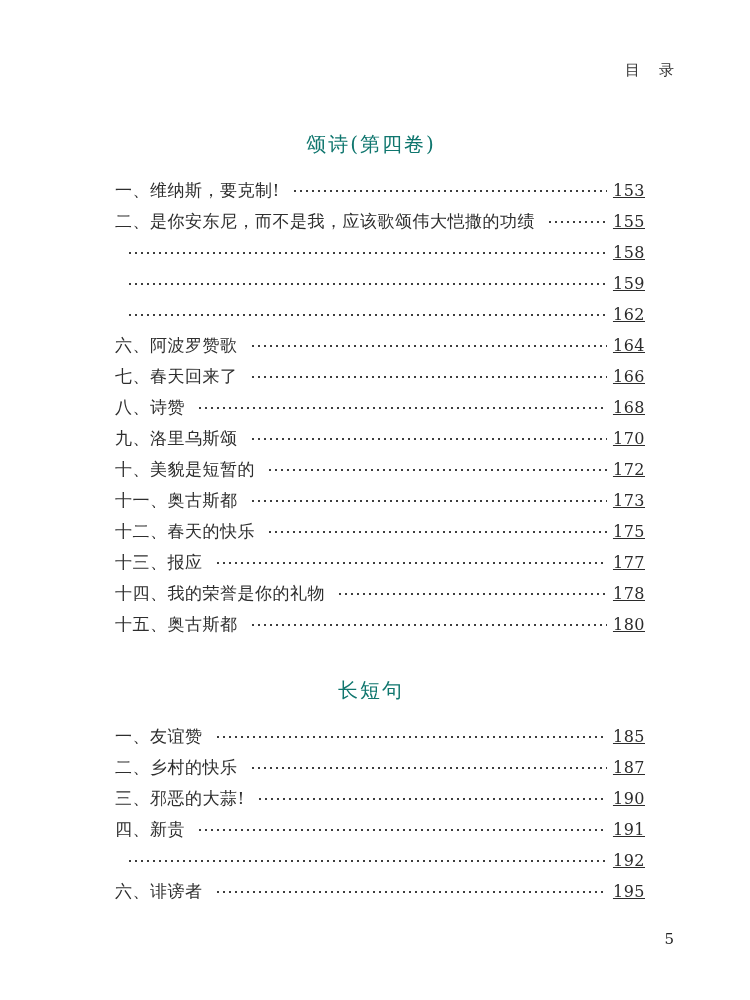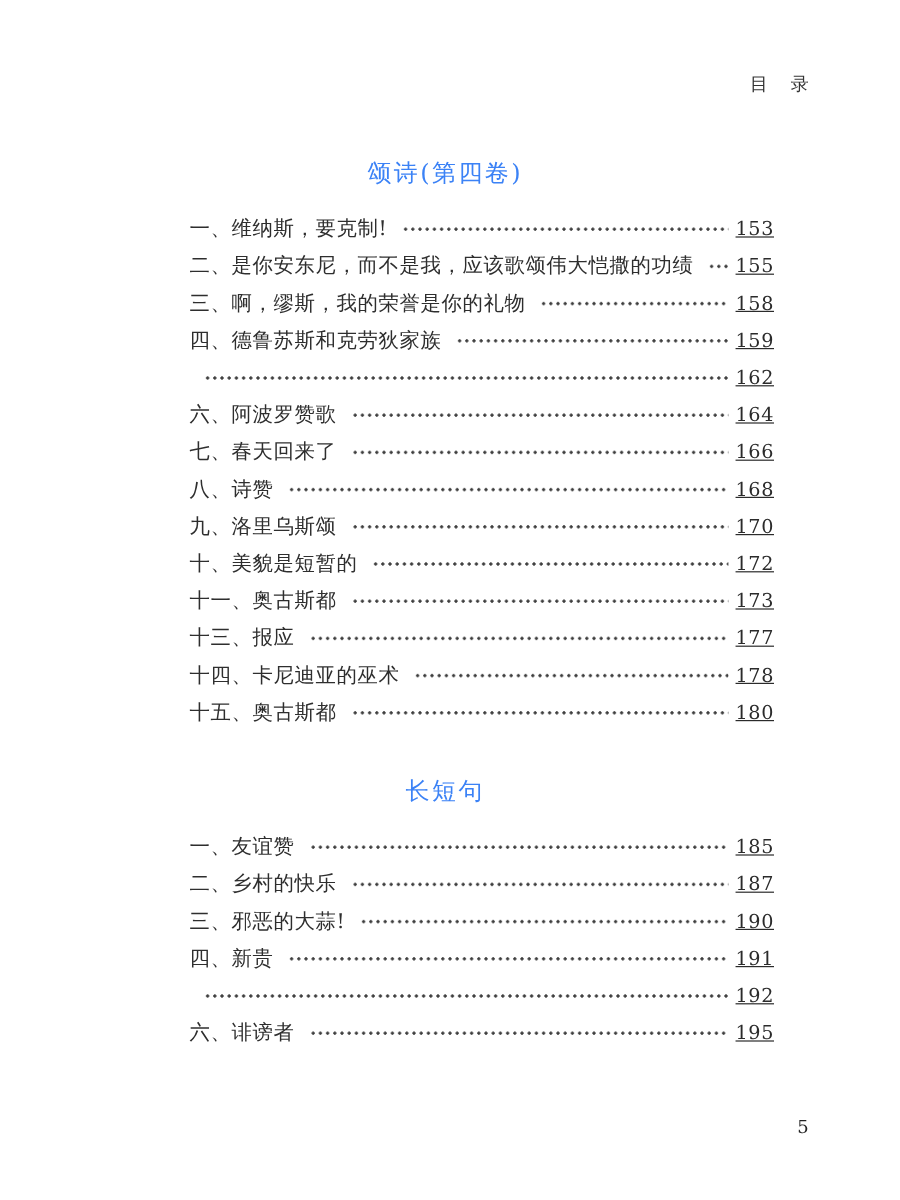--- a/index.html
+++ b/index.html
@@ -30,29 +30,28 @@
     position: absolute;
     top: 130px;
     left: 115px;
     width: 530px;
   }
   .sec-title {
     text-align: center;
     font-size: 20px;
     line-height: 28px;
     letter-spacing: 2px;
-    color: #3b82f6;
+    color: #0f766e;
     padding-right: 18px; 
   }
   .sec + .sec {
     margin-top: 36px;
   }
   .rows {
     margin-top: 17px;
-    margin-left: 43px;
   }
   .row {
     display: flex;
     align-items: center;
     height: 31px;
     font-size: 17px;
     letter-spacing: 0.5px;
     white-space: nowrap;
   }
   .label {
@@ -103,27 +102,25 @@
     <span class="pg">153</span>
   </div>
 
   <div class="row">
     <span class="label">二、是你安东尼，而不是我，应该歌颂伟大恺撒的功绩</span>
     <span class="leader"></span>
     <span class="pg">155</span>
   </div>
 
   <div class="row">
-    <span class="label">三、啊，缪斯，我的荣誉是你的礼物</span>
     <span class="leader"></span>
     <span class="pg">158</span>
   </div>
 
   <div class="row">
-    <span class="label">四、德鲁苏斯和克劳狄家族</span>
     <span class="leader"></span>
     <span class="pg">159</span>
   </div>
 
   <div class="row">
     <span class="leader"></span>
     <span class="pg">162</span>
   </div>
 
   <div class="row">
@@ -155,29 +152,34 @@
     <span class="leader"></span>
     <span class="pg">172</span>
   </div>
 
   <div class="row">
     <span class="label">十一、奥古斯都</span>
     <span class="leader"></span>
     <span class="pg">173</span>
   </div>
 
+  <div class="row">
+    <span class="label">十二、春天的快乐</span>
+    <span class="leader"></span>
+    <span class="pg">175</span>
+  </div>
 
   <div class="row">
     <span class="label">十三、报应</span>
     <span class="leader"></span>
     <span class="pg">177</span>
   </div>
 
   <div class="row">
-    <span class="label">十四、卡尼迪亚的巫术</span>
+    <span class="label">十四、我的荣誉是你的礼物</span>
     <span class="leader"></span>
     <span class="pg">178</span>
   </div>
 
   <div class="row">
     <span class="label">十五、奥古斯都</span>
     <span class="leader"></span>
     <span class="pg">180</span>
   </div>
 </div>

